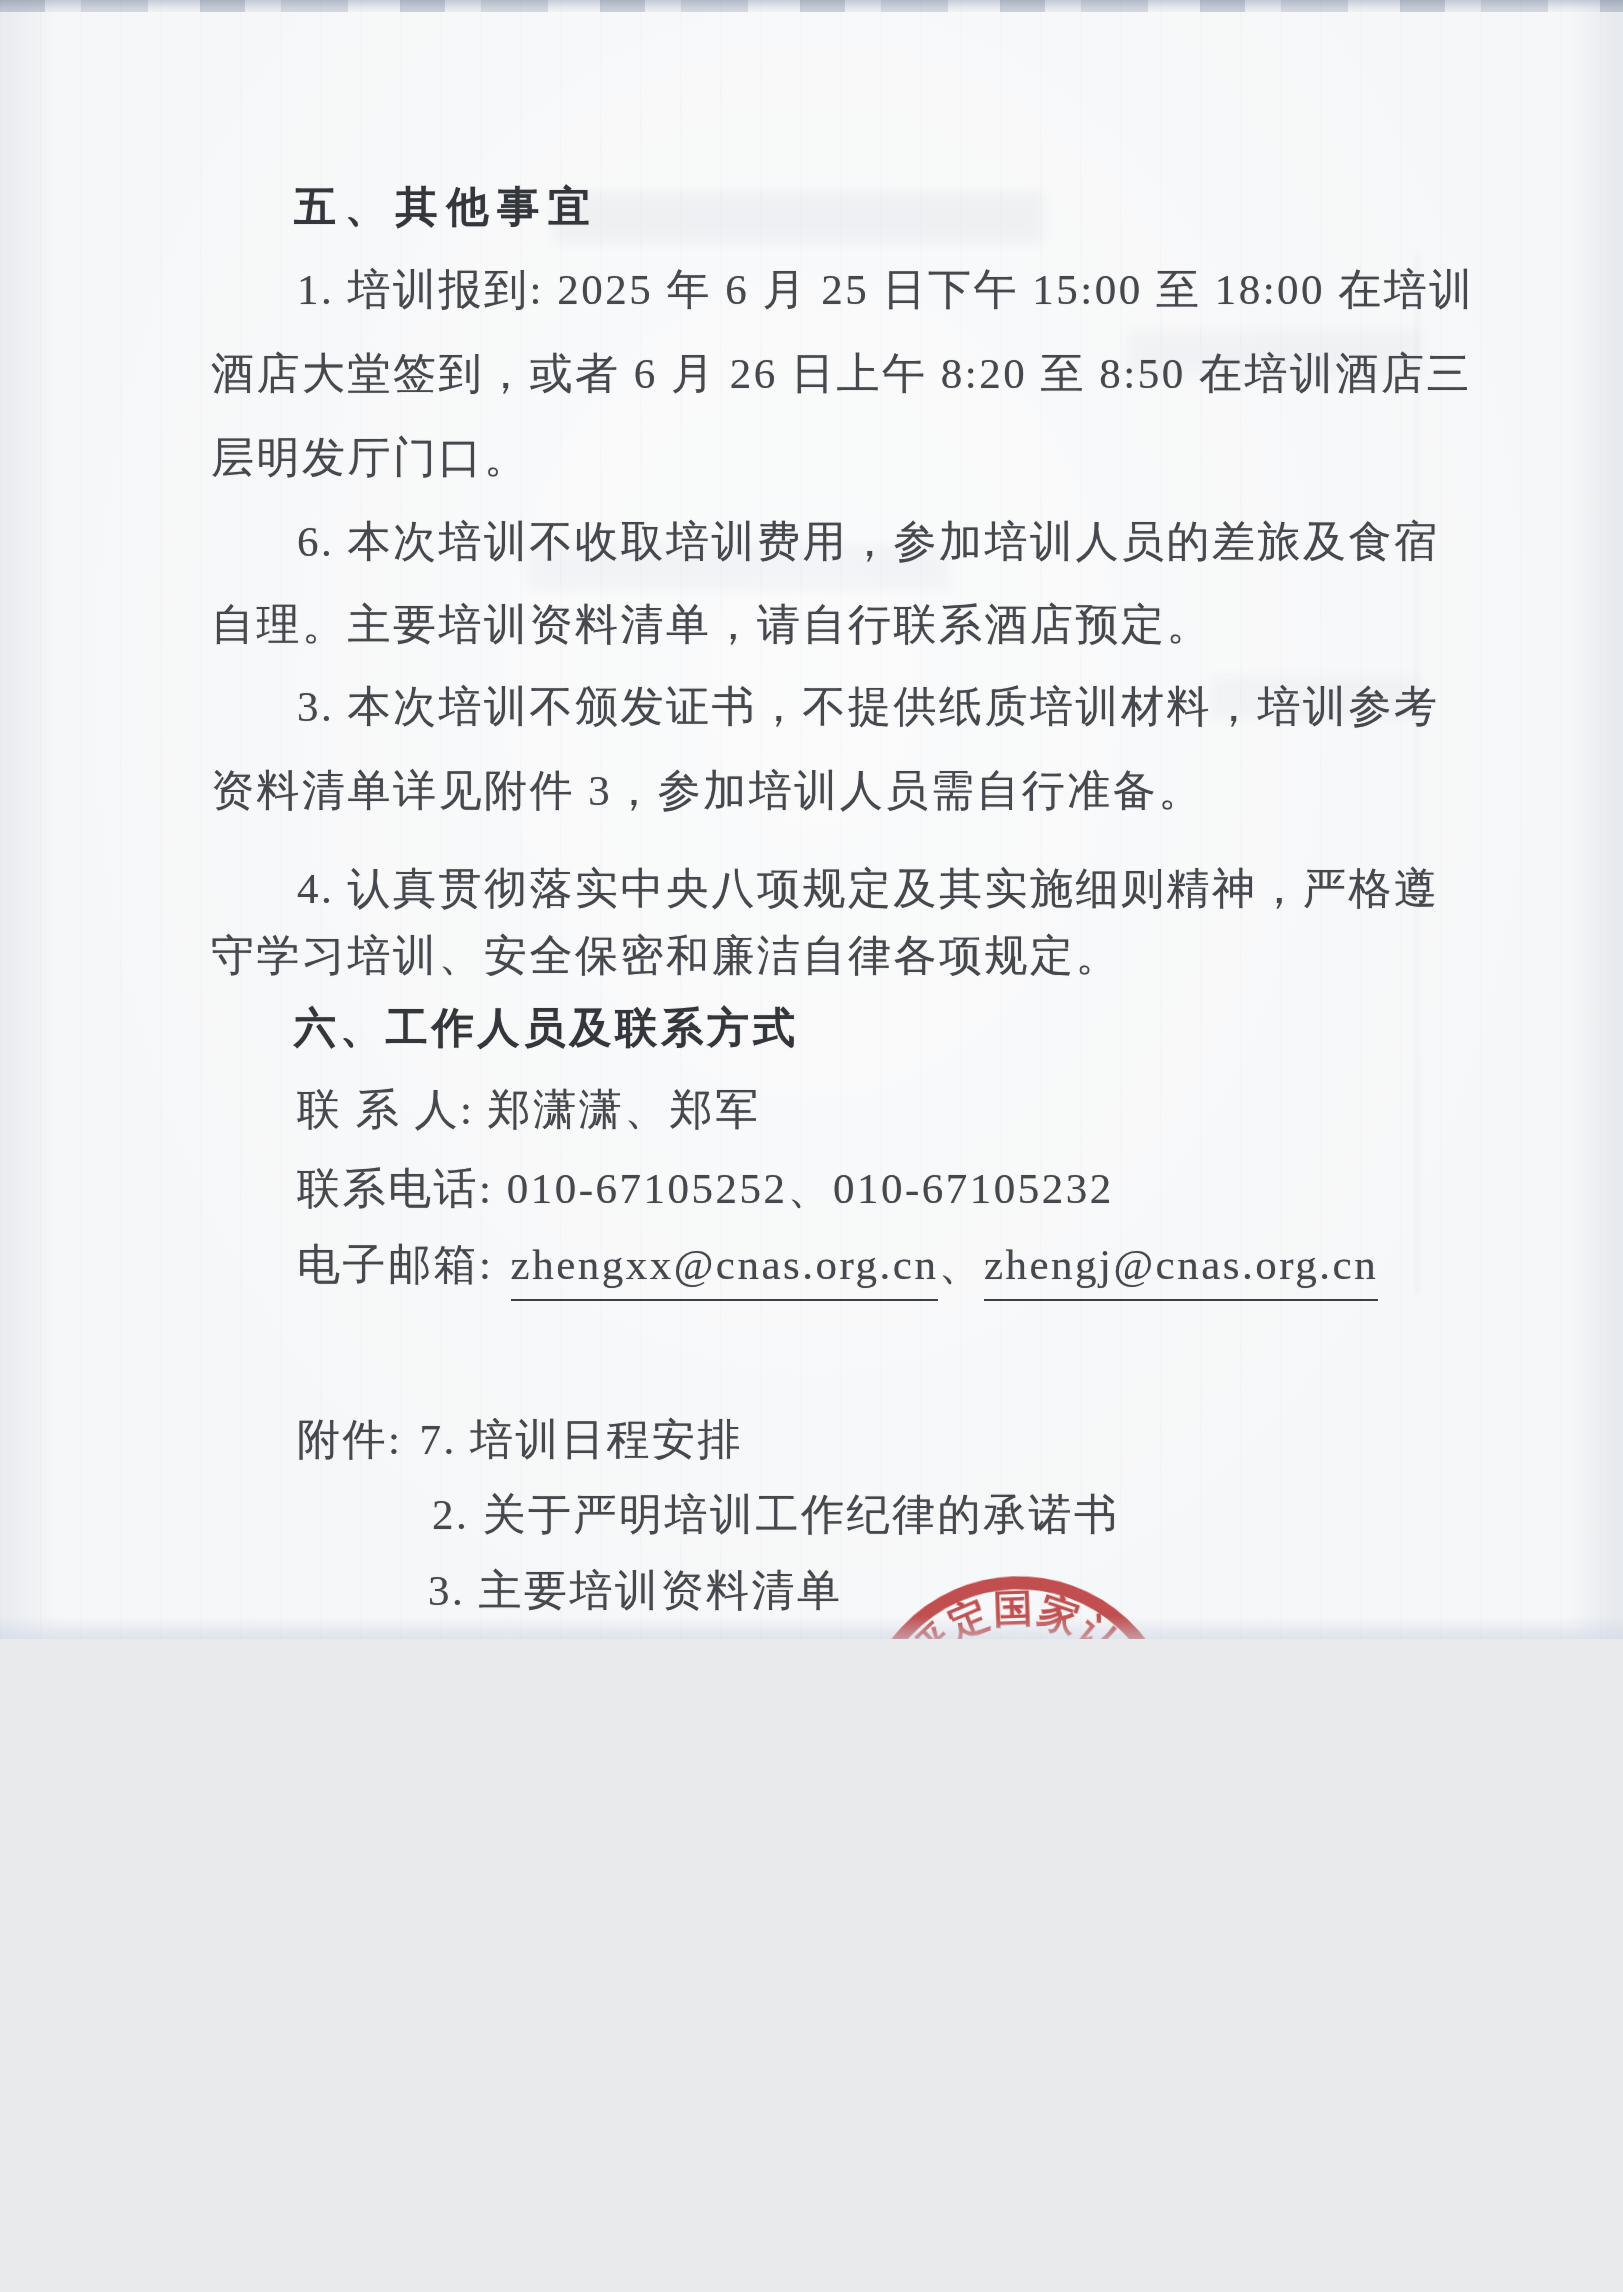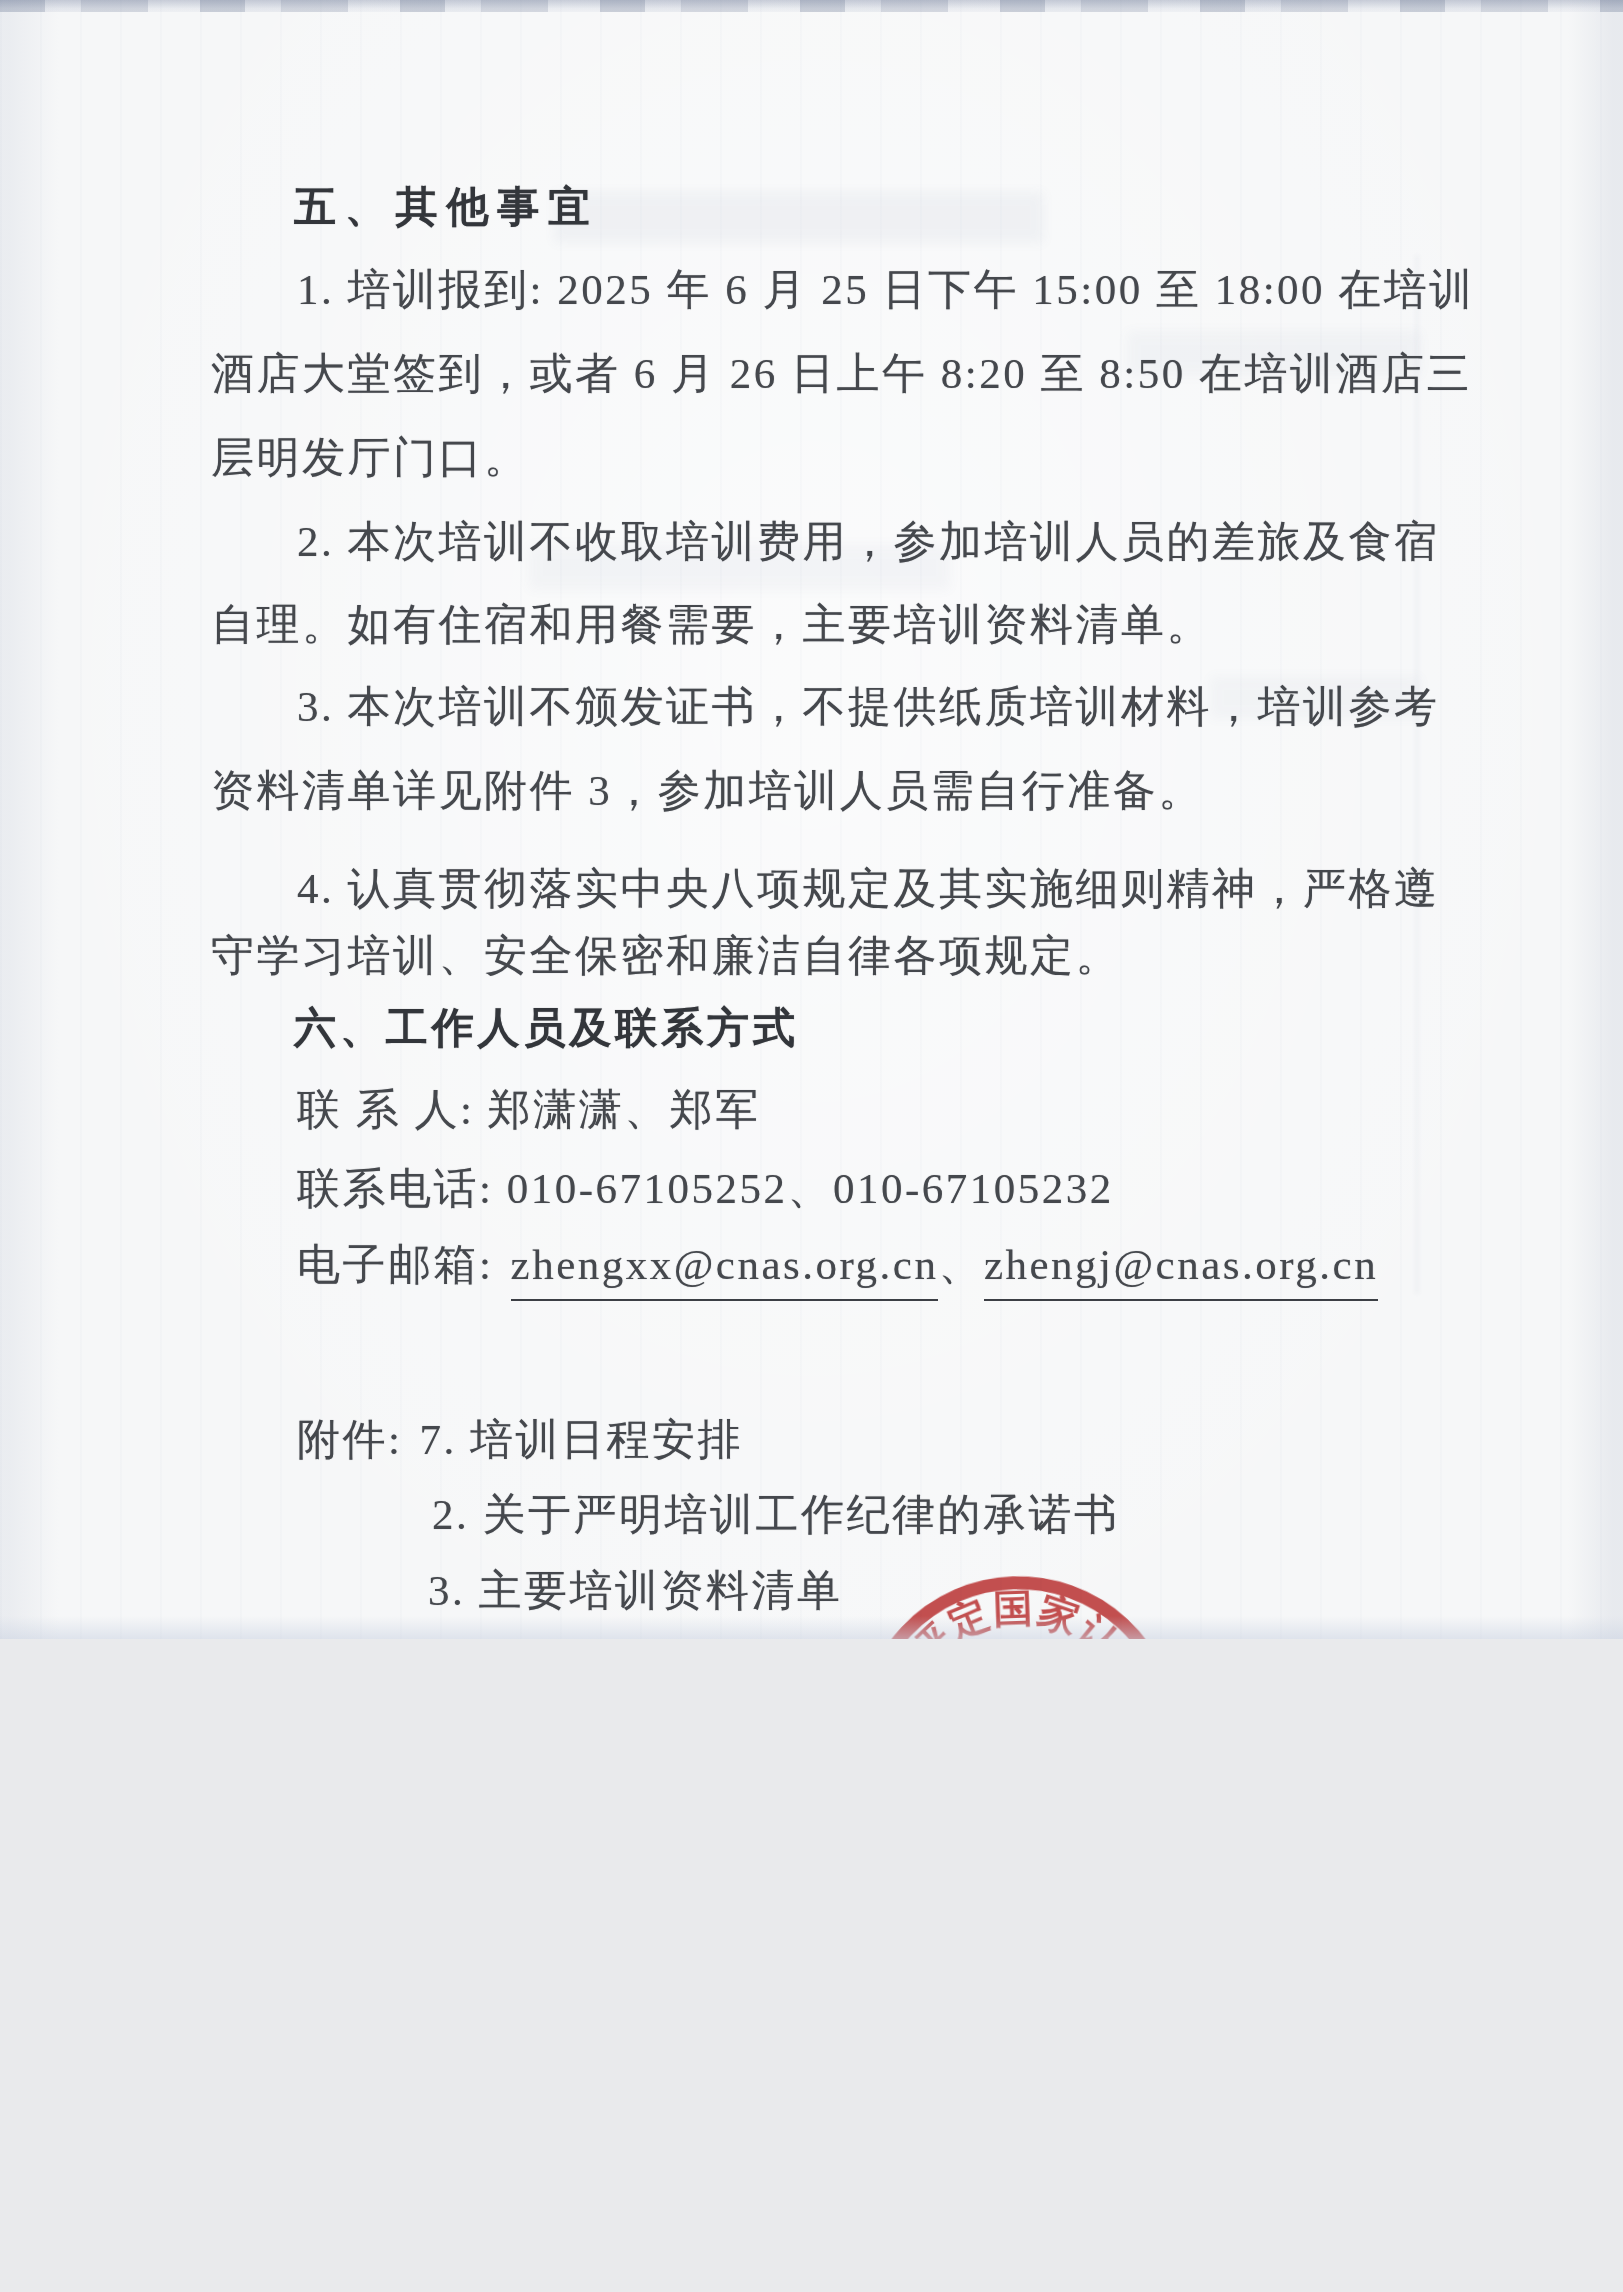--- a/index.html
+++ b/index.html
@@ -73,22 +73,22 @@
   </div>
 
   <main>
 
     <div class="line heading" style="left:294px;top:179px">五、其他事宜</div>
 
     <div class="line" style="left:297px;top:261px">1. 培训报到: 2025 年 6 月 25 日下午 15:00 至 18:00 在培训</div>
     <div class="line" style="left:211px;top:345px">酒店大堂签到，或者 6 月 26 日上午 8:20 至 8:50 在培训酒店三</div>
     <div class="line" style="left:211px;top:429px">层明发厅门口。</div>
 
-    <div class="line" style="left:297px;top:513px">2. 本次培训不收取培训费用，参加培训人员的差旅及食宿</div>
-    <div class="line" style="left:211px;top:596px">自理。如有住宿和用餐需要，主要培训资料清单。</div>
+    <div class="line" style="left:297px;top:513px">6. 本次培训不收取培训费用，参加培训人员的差旅及食宿</div>
+    <div class="line" style="left:211px;top:596px">自理。主要培训资料清单，请自行联系酒店预定。</div>
 
     <div class="line" style="left:297px;top:678px">3. 本次培训不颁发证书，不提供纸质培训材料，培训参考</div>
     <div class="line" style="left:211px;top:762px">资料清单详见附件 3，参加培训人员需自行准备。</div>
 
     <div class="line" style="left:297px;top:860px">4. 认真贯彻落实中央八项规定及其实施细则精神，严格遵</div>
     <div class="line" style="left:211px;top:927px">守学习培训、安全保密和廉洁自律各项规定。</div>
 
     <div class="line heading" style="left:294px;top:1000px;letter-spacing:3.9px">六、工作人员及联系方式</div>
 
     <div class="line" style="left:297px;top:1081px">联 系 人: 郑潇潇、郑军</div>

